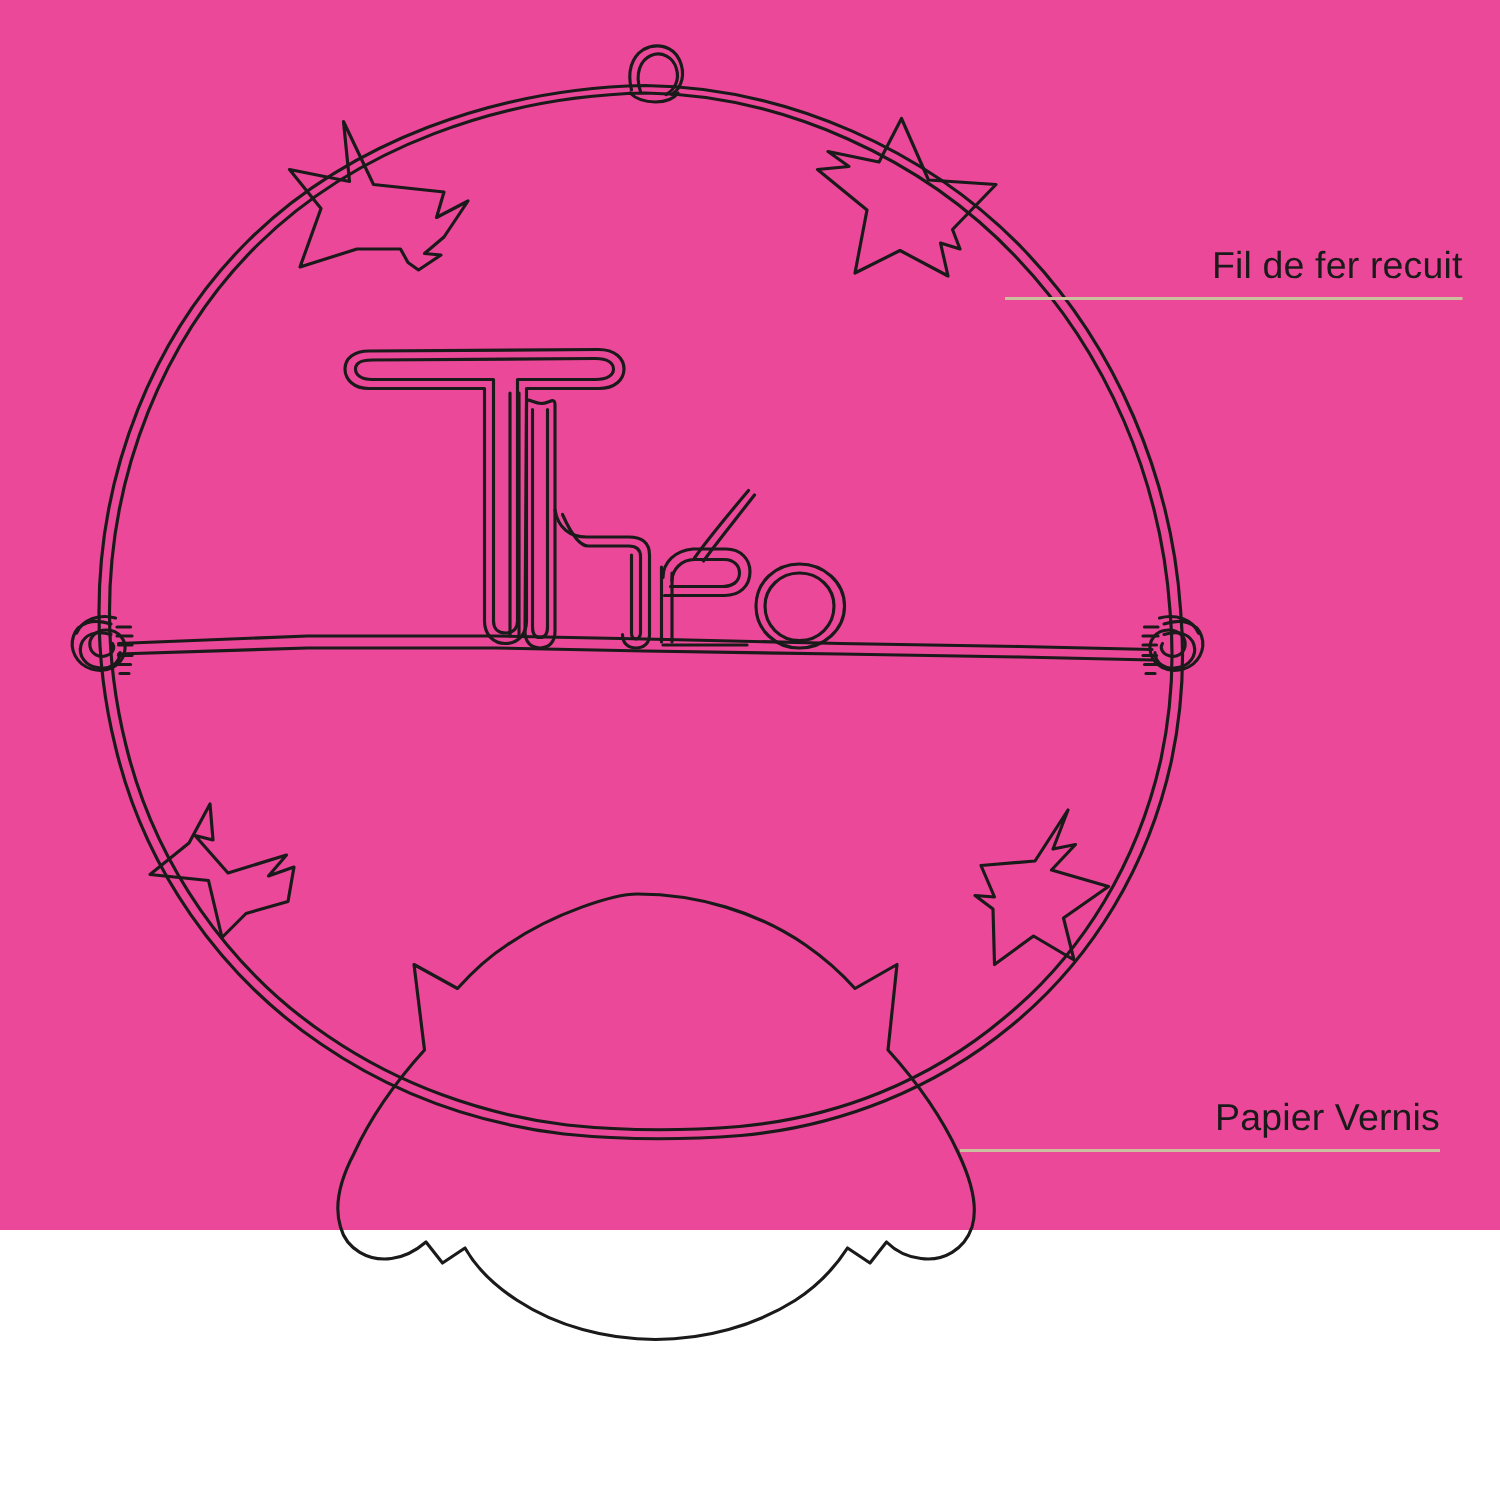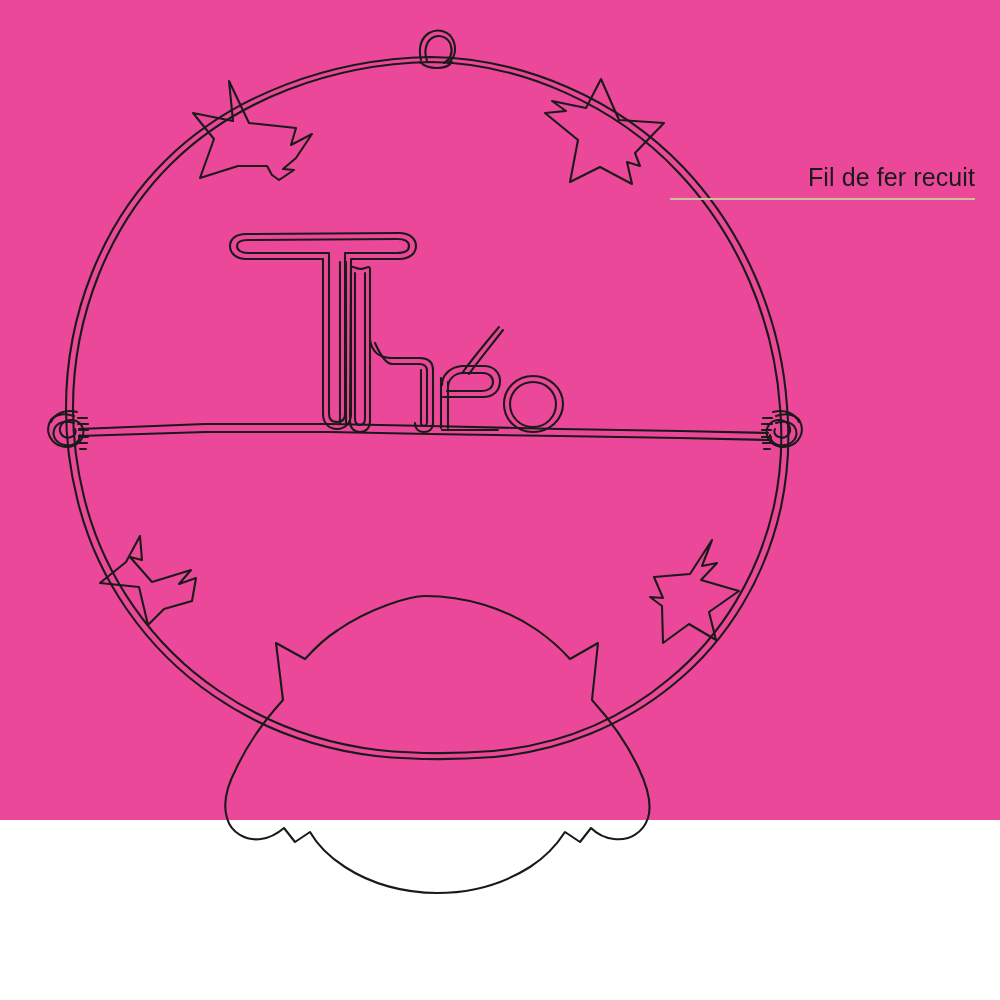--- a/index.html
+++ b/index.html
@@ -346,14 +346,18 @@
       </g>
 
     </g>
   </svg>
 
   <div class="callout" id="callout-wire">
     <span class="callout-text">Fil de fer recuit</span>
     <span class="callout-rule"></span>
   </div>
 
+  <div class="callout" id="callout-paper">
+    <span class="callout-text">Papier Vernis</span>
+    <span class="callout-rule"></span>
+  </div>
 
 </div>
 
 </body></html>

